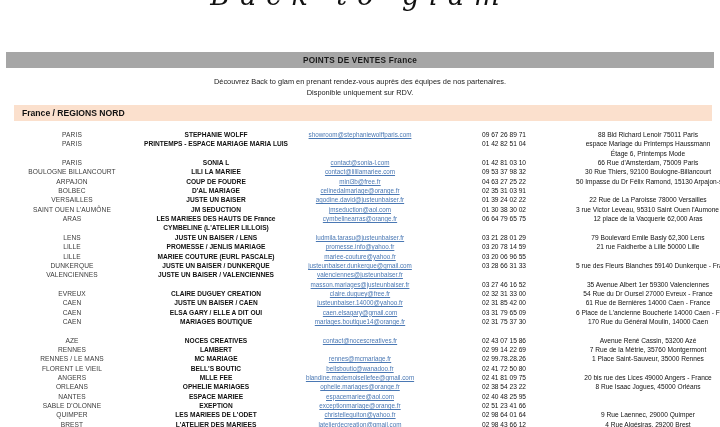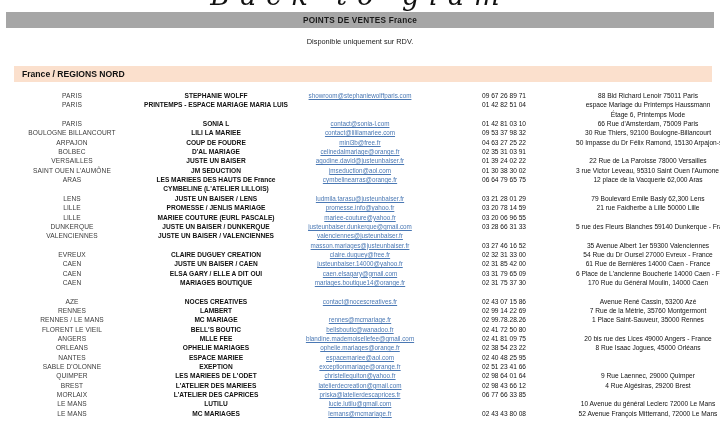--- a/index.html
+++ b/index.html
@@ -31,20 +31,21 @@
     font-style: italic;
     font-size: 27px;
     letter-spacing: 10px;
     color: #111;
     white-space: nowrap;
   }
 
   
   .banner-wrap {
     padding: 0 6px;
+    margin-top: 40px;
   }
   .banner {
     background: #a6a6a6;
     color: #1a1a1a;
     text-align: center;
     font-weight: bold;
     font-size: 8.2px;
     letter-spacing: .25px;
     padding: 3.5px 0 3.2px;
   }
@@ -53,21 +54,21 @@
     text-align: center;
     font-size: 7.4px;
     line-height: 11px;
     padding: 8px 0 7px;
     color: #1a1a1a;
   }
   .intro div { white-space: nowrap; }
 
   
   .section-bar {
-    margin: 12px 8px 0 14px;
+    margin: 0 8px 0 14px;
     background: #fbe0cd;
     font-weight: bold;
     font-size: 8.6px;
     padding: 3px 0 3px 8px;
     color: #111;
   }
 
   
   table.points {
     width: 100%;
@@ -101,20 +102,21 @@
 
 <div class="logo-strip">
   <div class="logo-script">Back to glam</div>
 </div>
 
 <div class="banner-wrap">
   <div class="banner">POINTS DE VENTES France</div>
 </div>
 
 <div class="intro">
+  <div>Découvrez Back to glam en prenant rendez-vous auprès des équipes de nos partenaires.</div>
   <div>Disponible uniquement sur RDV.</div>
 </div>
 
 <div id="sections-root">
     <div class="section-bar">France / REGIONS NORD</div>
     <table class="points">
       <tbody>
         <tr class="gap-sm">
           <td colspan="5"></td>
         </tr>

